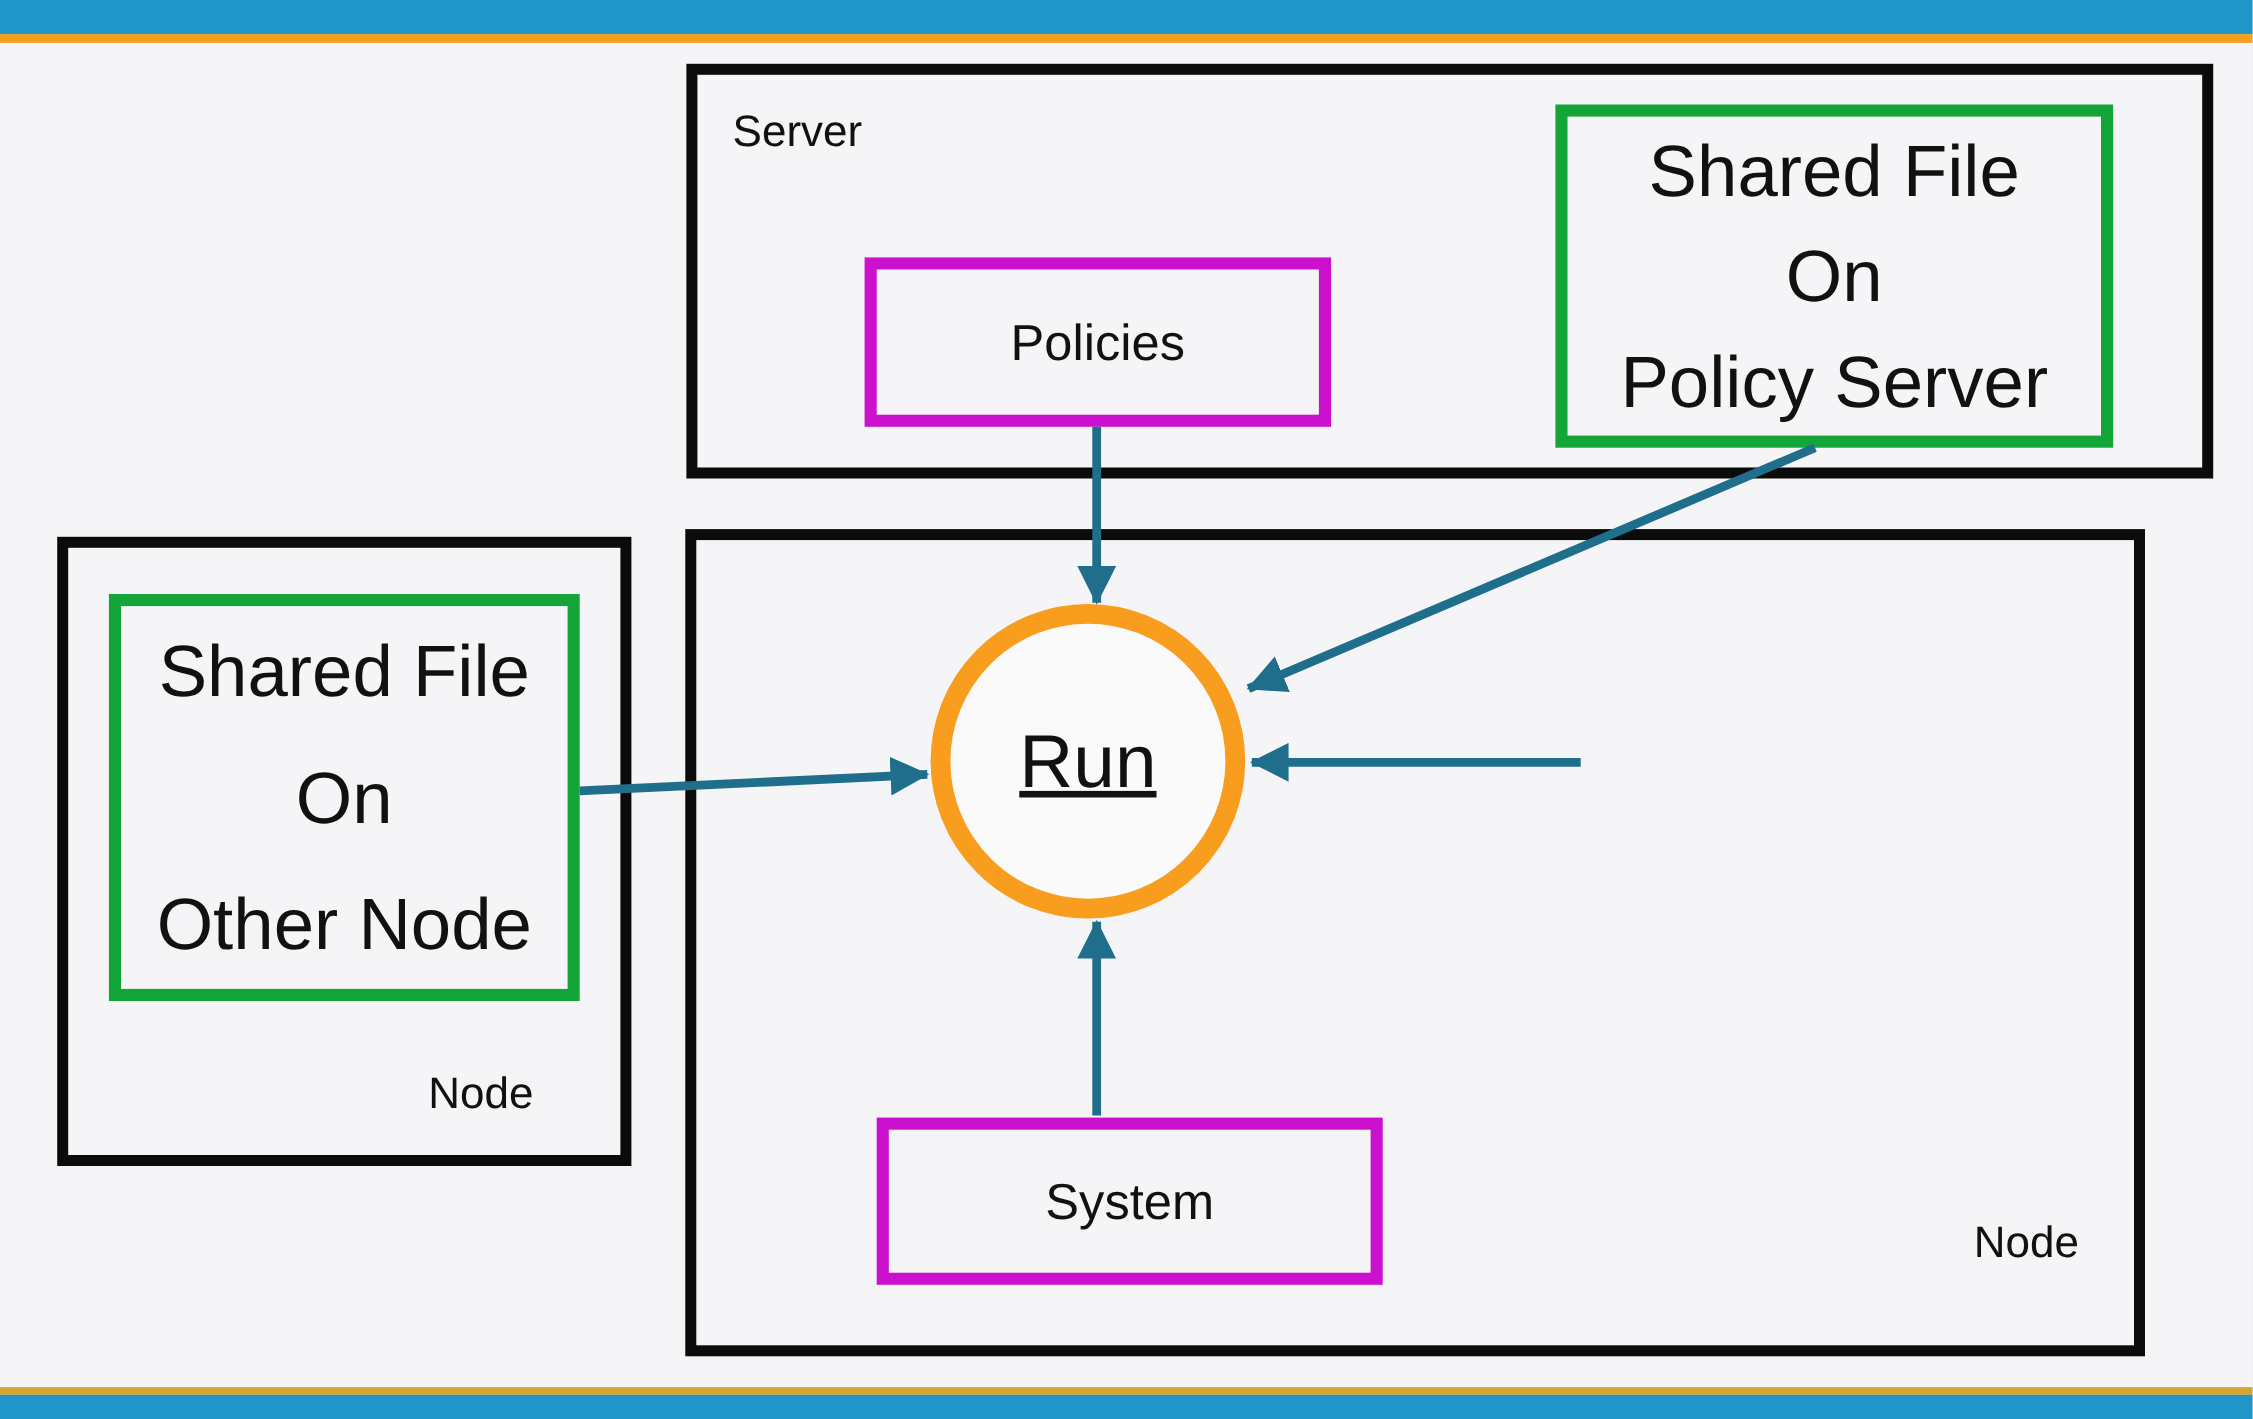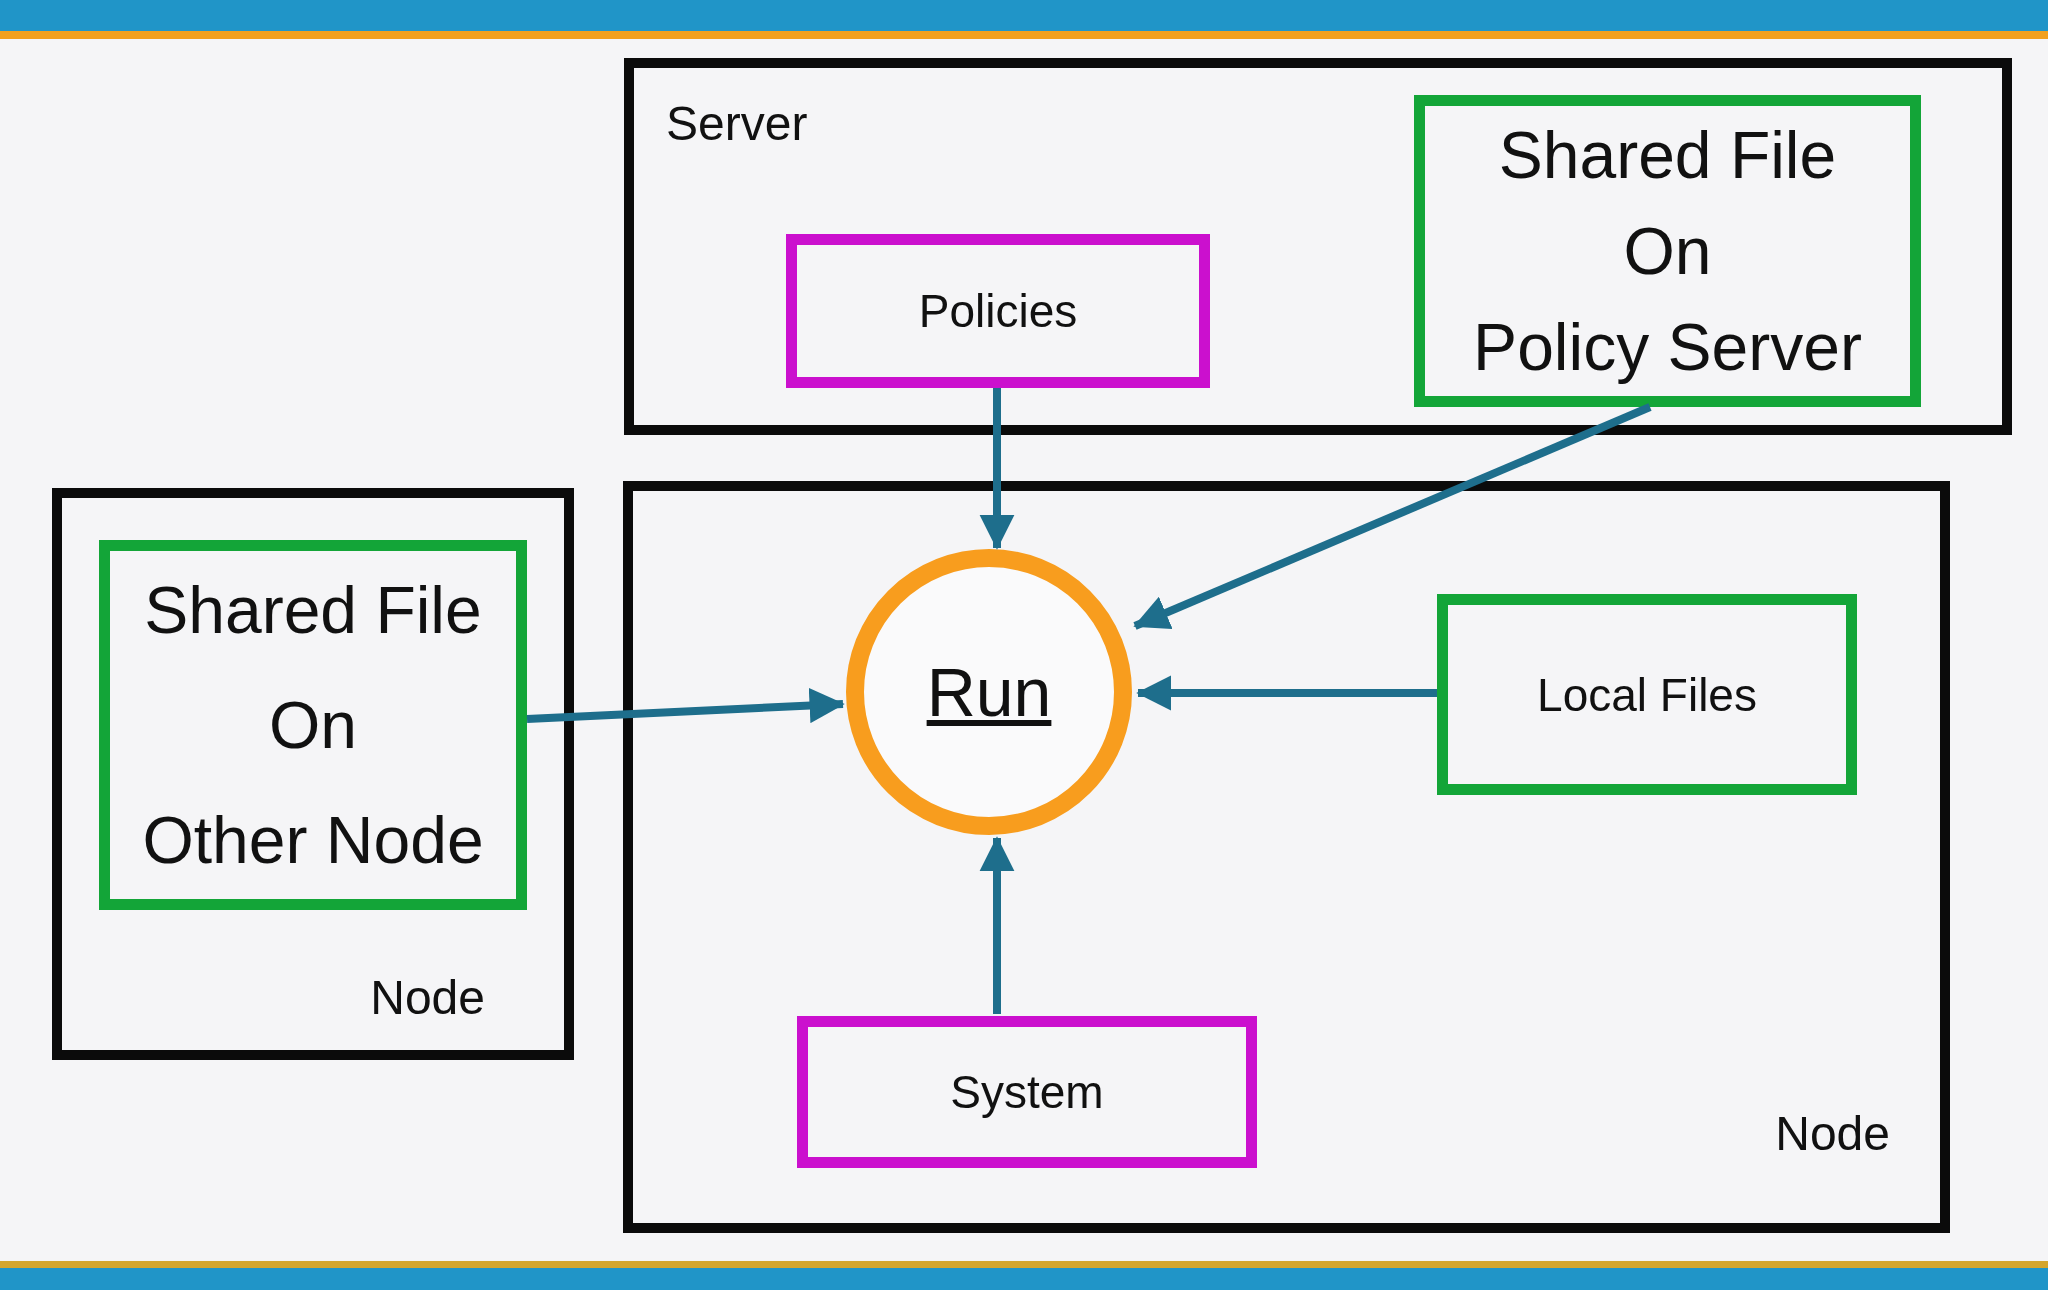--- a/index.html
+++ b/index.html
@@ -52,21 +52,21 @@
   .box-shared-policy{left:1414px;top:95px;width:507px;height:312px;}
   .box-shared-policy .multiline{height:100%;}
   .box-shared-policy span{line-height:96px;}
   .box-shared-other{left:99px;top:540px;width:428px;height:370px;}
   .box-shared-other .multiline{height:100%;}
   .box-shared-other span{line-height:115px;}
   .box-local-files{left:1437px;top:594px;width:420px;height:201px;}
   .box-system{left:797px;top:1016px;width:460px;height:152px;}
   .box .center-label{width:100%;height:100%;}
 
-  .corner-label{position:absolute;font-size:48px;line-height:1.1;}
+  .corner-label{position:absolute;font-size:40px;line-height:1.1;}
   .label-server{left:666px;top:98px;}
   .label-node-left{left:250px;top:972px;width:280px;text-align:right;padding-right:0;}
   .label-node-left-inner{display:block;margin-right:45px;}
   .label-node-main{left:1600px;top:1108px;width:290px;text-align:right;}
   .label-node-main-inner{display:block;margin-right:0;}
 
   .arrow-layer{
     position:absolute;left:0;top:0;width:2048px;height:1290px;
     pointer-events:none;z-index:6;
   }
@@ -111,23 +111,20 @@
   </div>
 
   <div class="box green box-shared-other">
     <div class="multiline">
       <span>Shared File</span>
       <span>On</span>
       <span>Other Node</span>
     </div>
   </div>
 
-  <div class="box green box-local-files">
-    <div class="center-label">Local Files</div>
-  </div>
 
   <div class="box magenta box-system">
     <div class="center-label">System</div>
   </div>
 
   <svg class="arrow-layer" viewBox="0 0 2048 1290" xmlns="http://www.w3.org/2000/svg">
     <defs>
       <marker id="arrowhead" viewBox="0 0 10 10" refX="9.5" refY="5" markerWidth="4.4" markerHeight="4.4" orient="auto">
         <path d="M0,0 L10,5 L0,10 Z" style="fill:var(--teal)"></path>
       </marker>

